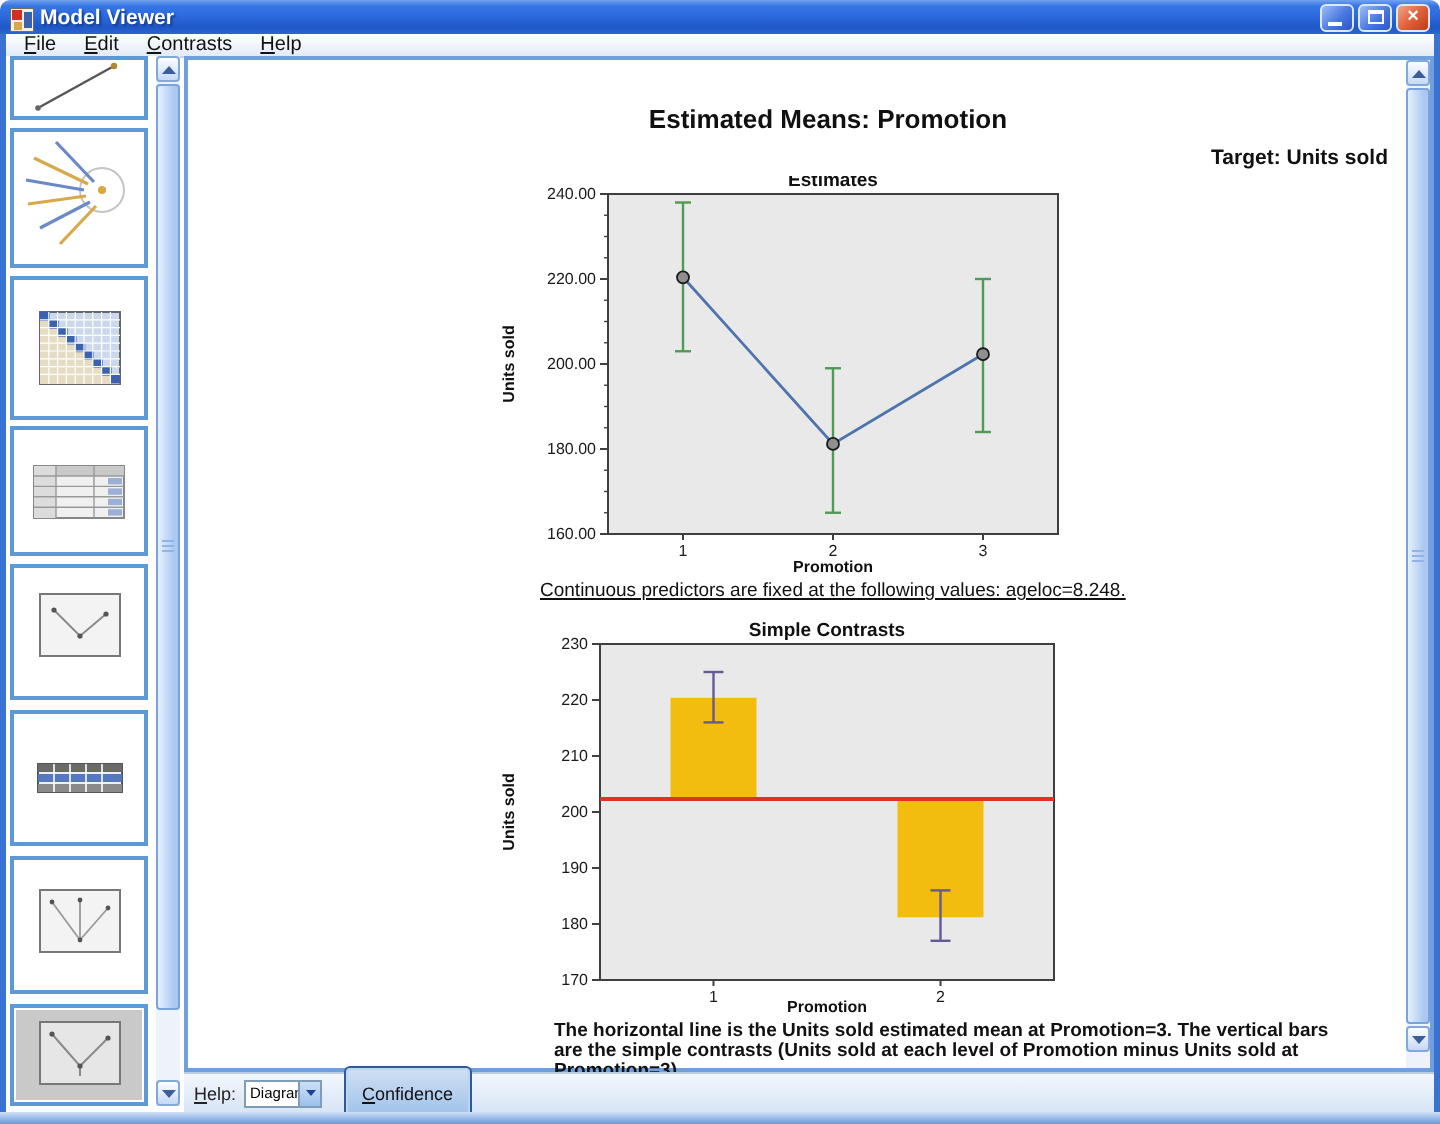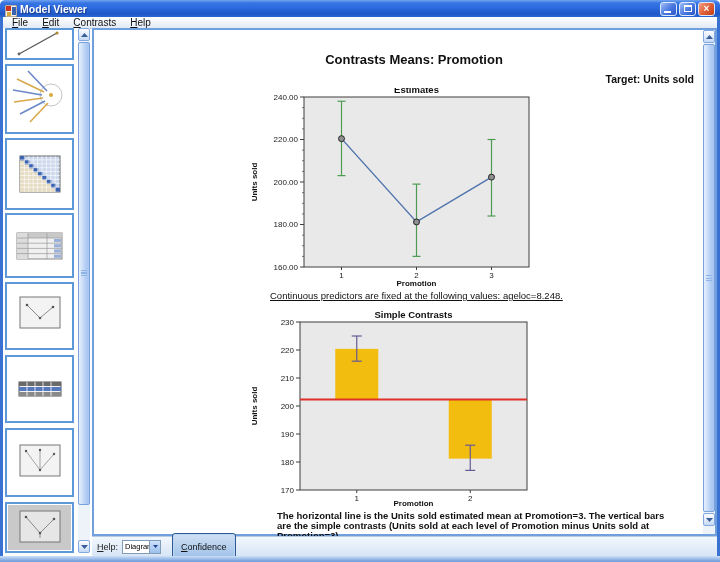--- a/index.html
+++ b/index.html
@@ -264,21 +264,21 @@
       <span class="grip"></span>
     </div>
     <div class="sb-btn" style="bottom:0;">
       <svg width="7" height="4" viewBox="0 0 7 4">
           <polygon points="0,0 7,0 3.5,4" fill="#3b5e9a"></polygon>
         </svg>
     </div>
   </div>
 
   <div class="panel">
-    <div class="main-title">Contrasts Means: Promotion</div>
+    <div class="main-title">Estimated Means: Promotion</div>
     <div class="target-title">Target: Units sold</div>
 
     <div id="chart1" class="chartmount c1"><svg width="292" height="200" viewBox="0 0 292 200">
           <rect x="57" y="9" width="225" height="170" fill="#e9e9e9" stroke="#3f3f3f" stroke-width="1"></rect>
           <text class="ct" x="169.5" y="5">Estimates</text>
           <line x1="53" x2="57" y1="179" y2="179" stroke="#3f3f3f" stroke-width="1"></line>
           <text class="tl" x="51" y="181.5" text-anchor="end">160.00</text>
           <line x1="53" x2="57" y1="136.5" y2="136.5" stroke="#3f3f3f" stroke-width="1"></line>
           <text class="tl" x="51" y="139" text-anchor="end">180.00</text>
           <line x1="53" x2="57" y1="94" y2="94" stroke="#3f3f3f" stroke-width="1"></line>

